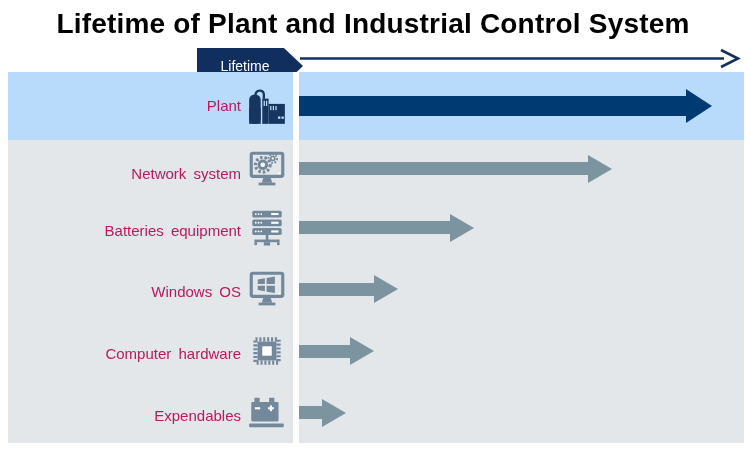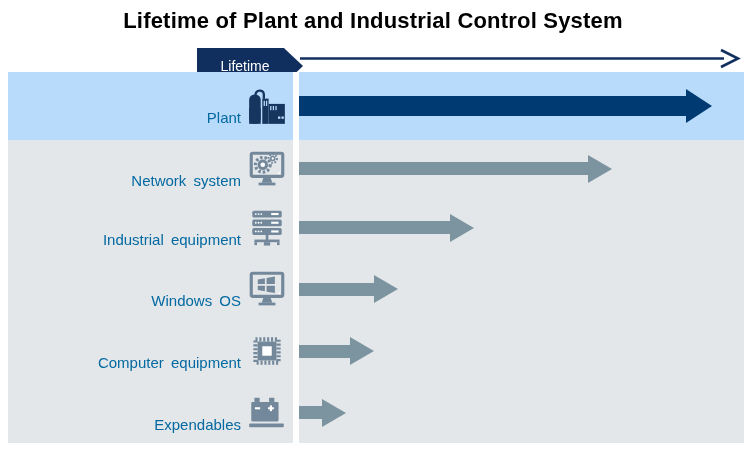--- a/index.html
+++ b/index.html
@@ -2,40 +2,40 @@
 <html style="--banner_navy: #102f5e; --line_navy: #13315e; --arrow_navy: #003a73; --arrow_gray: #7c93a0; --icon_navy: #17365f; --icon_gray: #73889a; --row_blue: #b9dbfb; --row_gray: #e4e7ea;"><head>
 <meta charset="utf-8">
 <style>
   html,body{margin:0;padding:0;background:#ffffff;}
   .canvas{
     position:relative;width:746px;height:452px;background:#ffffff;overflow:hidden;
     font-family:"Liberation Sans",sans-serif;
   }
   .title{
     position:absolute;top:8px;left:0;width:746px;text-align:center;
-    font-size:22px;font-weight:bold;color:#000;letter-spacing:.2px;
+    font-size:28px;font-weight:bold;color:#000;letter-spacing:.2px;
   }
   
   .tl-banner{
     position:absolute;left:197px;top:48px;width:106px;height:36px;
     background:var(--banner_navy);
     clip-path:polygon(0 0,82% 0,100% 50%,82% 100%,0 100%);
     display:flex;align-items:center;justify-content:center;
     color:#fff;font-size:14px;padding-right:10px;box-sizing:border-box;
   }
   .tl-svg{position:absolute;left:300px;top:48px;}
   
   .rows{position:absolute;left:8px;top:72px;right:2px;}
   .row{display:flex;align-items:stretch;background:var(--row_gray);}
   .row.highlight{background:var(--row_blue);}
   .row{height:61px;}
   .row.highlight{height:68px;}
   .label-cell{
-    width:233px;display:flex;flex-direction:column;justify-content:center;
-    text-align:right;font-size:15px;color:#0369a1;line-height:1.3;word-spacing:3px;margin-top:24px;
+    width:233px;display:flex;flex-direction:column;justify-content:flex-start;
+    text-align:right;font-size:15px;color:#be185d;line-height:1.3;word-spacing:3px;margin-top:24px;
   }
   .icon-cell{width:52px;display:flex;align-items:center;justify-content:center;}
   .sep{width:6px;background:#ffffff;}
   .arrow-cell{flex:1;display:flex;align-items:center;}
   .icon-navy{color:var(--icon_navy);}
   .icon-gray{color:var(--icon_gray);}
   
   .arrow{display:flex;align-items:center;}
   .arrow .shaft{flex:1;height:13px;background:var(--arrow_gray);}
   .arrow .head{
@@ -118,21 +118,21 @@
       <div class="arrow-cell">
         <div class="arrow" style="width: 313px;">
           <div class="shaft"></div>
           <div class="head"></div>
         </div>
       </div>
     </div>
 
     <div class="row">
       <div class="label-cell">
-        <div>Industrial equipment</div>
+        <div>Batteries equipment</div>
       </div>
       <div class="icon-cell icon-gray">
         <svg width="42" height="42" viewBox="0 0 40 40">
           <rect x="6" y="3.5" width="28" height="6.5" rx="1.5" fill="currentColor"></rect>
           <rect x="6" y="11.8" width="28" height="6.5" rx="1.5" fill="currentColor"></rect>
           <rect x="6" y="20.1" width="28" height="6.5" rx="1.5" fill="currentColor"></rect>
           <g fill="#ffffff">
             <circle cx="9.3" cy="6.7" r="0.85"></circle>
               <circle cx="11.9" cy="6.7" r="0.85"></circle>
               <circle cx="14.5" cy="6.7" r="0.85"></circle>
@@ -185,21 +185,21 @@
       <div class="arrow-cell">
         <div class="arrow" style="width: 99px;">
           <div class="shaft"></div>
           <div class="head"></div>
         </div>
       </div>
     </div>
 
     <div class="row" style="height:62px">
       <div class="label-cell">
-        <div>Computer equipment</div>
+        <div>Computer hardware</div>
         <div></div>
       </div>
       <div class="icon-cell icon-gray">
         <svg width="42" height="42" viewBox="0 0 40 40">
           <rect x="9" y="9" width="22" height="22" fill="none" stroke="currentColor" stroke-width="4" stroke-dasharray="2 1.7"></rect>
           <rect x="11" y="11" width="18" height="18" fill="currentColor"></rect>
           <rect x="15.5" y="15.5" width="9" height="9" fill="#ffffff"></rect>
         </svg>
       </div>
       <div class="sep"></div>

